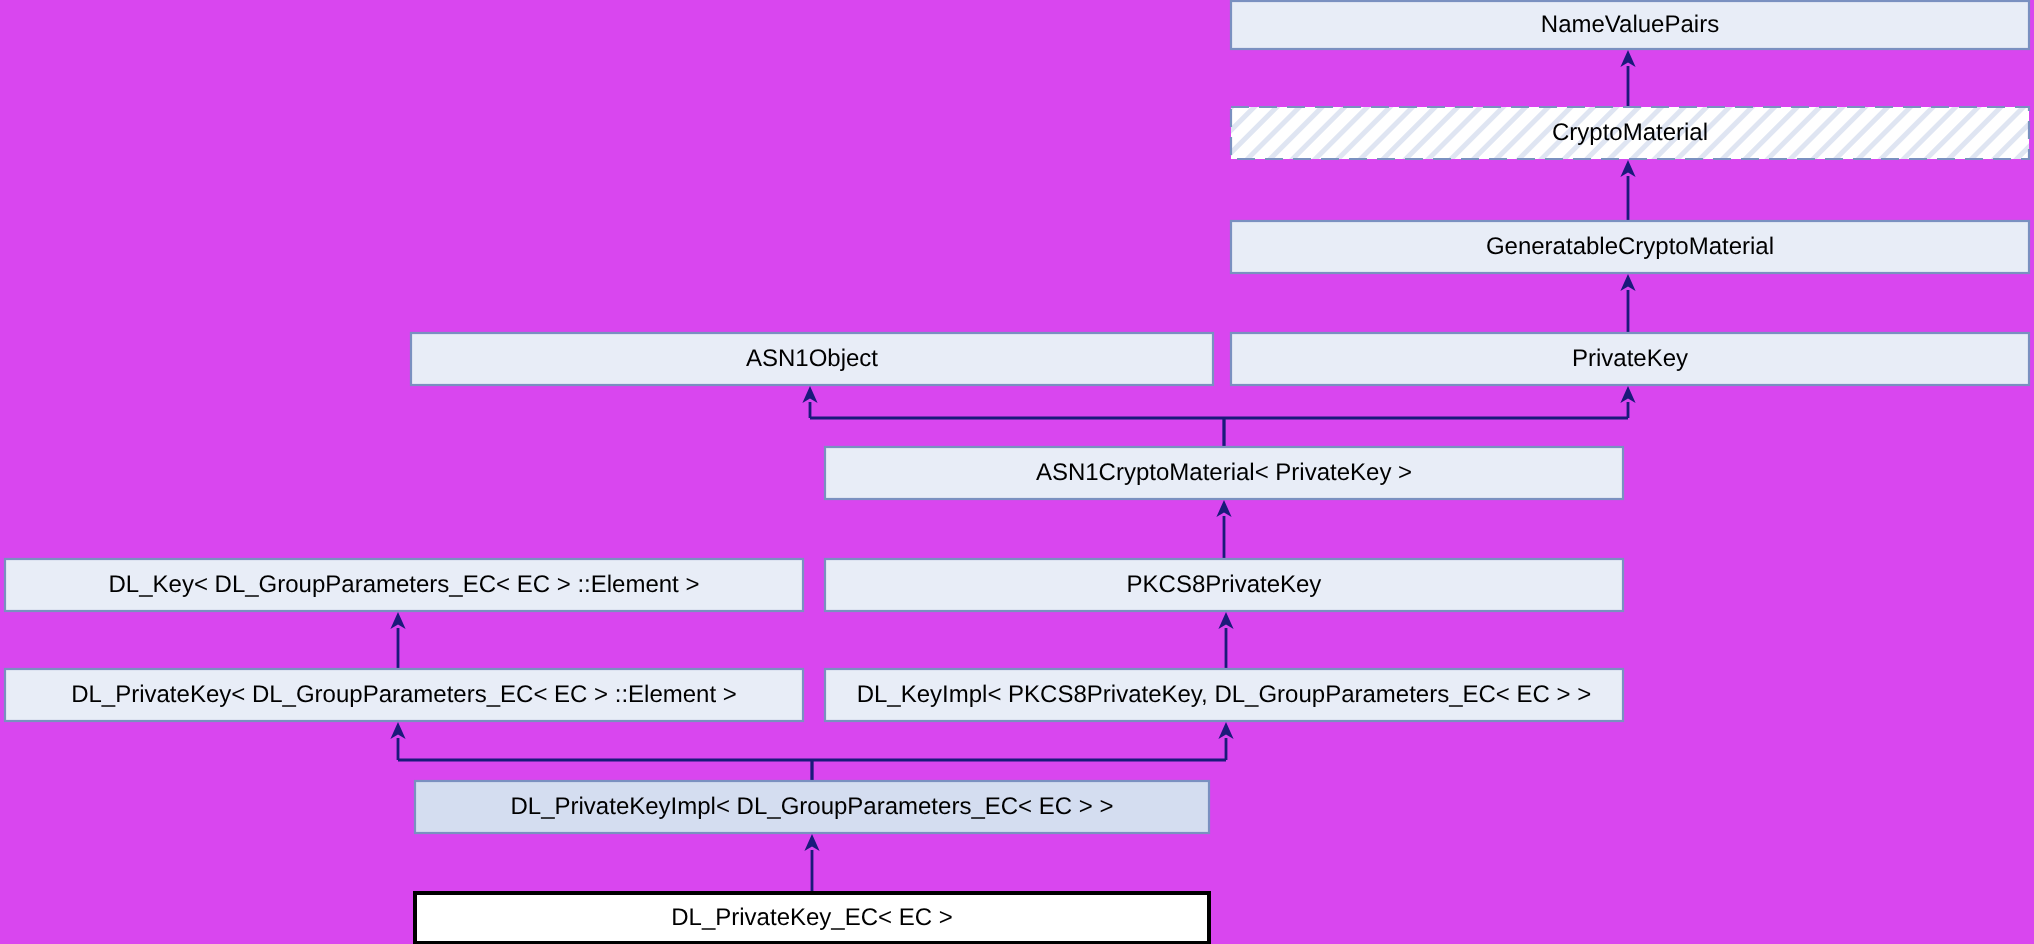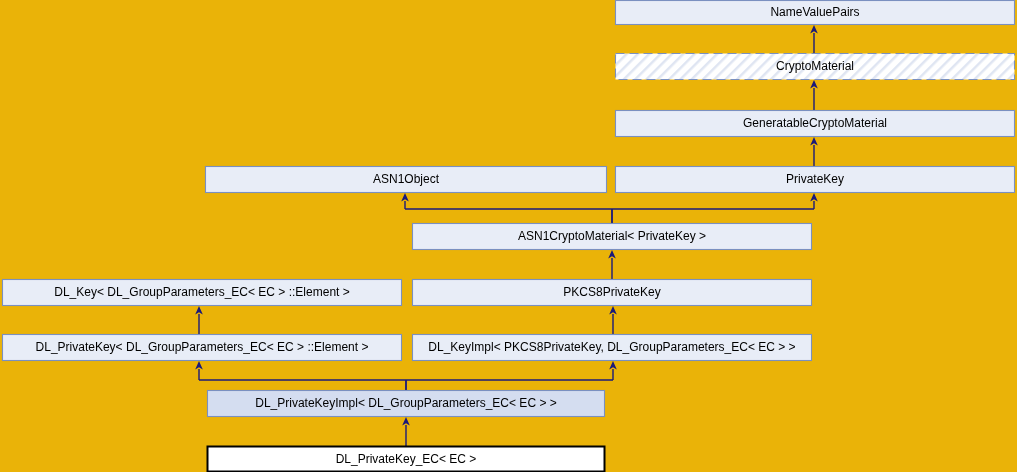--- a/index.html
+++ b/index.html
@@ -8,21 +8,21 @@
     padding: 0;
     background: #ffffff;
   }
   body {
     font-family: "Liberation Sans", sans-serif;
   }
   #diagram-root {
     position: relative;
     width: 1017px;
     height: 472px;
-    background: #eab308;
+    background: #d946ef;
     overflow: hidden;
   }
   svg.diagram {
     display: block;
     width: 1017px;
     height: 472px;
   }
   text.node-label {
     font-family: "Liberation Sans", sans-serif;
     font-size: 12px;

